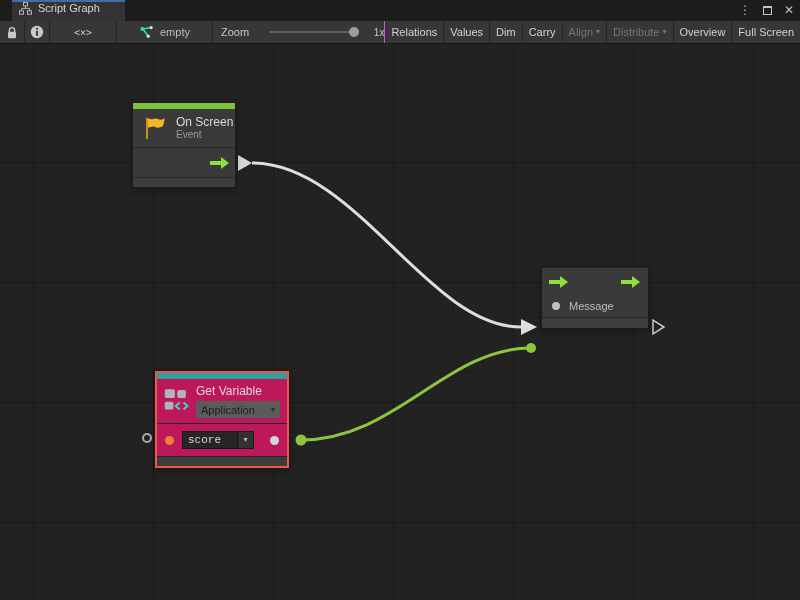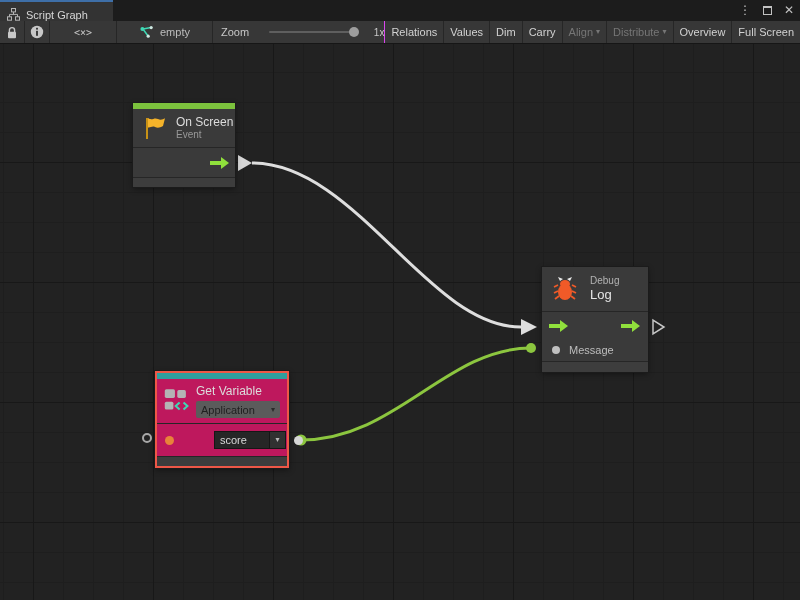--- a/index.html
+++ b/index.html
@@ -2,22 +2,22 @@
 <html><head>
 <meta charset="utf-8">
 <style>
   * { margin:0; padding:0; box-sizing:border-box; }
   body { background:#111; font-family:"Liberation Sans", sans-serif; }
   .stage { position:relative; width:800px; height:600px; overflow:hidden; background:#222222;
            -webkit-user-select:none; user-select:none; }
 
   
   .titlebar { position:absolute; left:0; top:0; width:800px; height:21px; background:#1c1c1c; z-index:5; }
-  .tab { position:absolute; left:0; top:0; width:113px; height:21px; background:#333333;
-         border-top:2px solid #3e6fa8; display:flex; align-items:flex-end; padding-left:7px; gap:6px; }
+  .tab { position:absolute; left:12px; top:0; width:113px; height:21px; background:#333333;
+         border-top:2px solid #3e6fa8; display:flex; align-items:flex-start; padding-left:7px; gap:6px; }
   .tab-label { font-size:11px; color:#d6d6d6; white-space:nowrap; }
   .win-controls { position:absolute; right:6px; top:0; height:21px; display:flex; align-items:center; gap:12px; }
   .wc { color:#c2c2c2; font-size:12px; line-height:21px; cursor:default; }
   .wc-box { width:9px; height:9px; border:1px solid #c2c2c2; border-top-width:2px; display:inline-block; }
 
   
   .toolbar { position:absolute; left:0; top:21px; width:800px; height:23px; background:#373737;
              border-bottom:1px solid #161616; display:flex; align-items:stretch; z-index:5; }
   .tseg { display:flex; align-items:center; justify-content:center; border-right:1px solid #262626; height:100%; }
   .tbtn { font-size:11px; color:#d2d2d2; padding:0 6px; white-space:nowrap; display:flex; align-items:center; gap:3px; }
@@ -77,21 +77,21 @@
   .gv-col { display:flex; flex-direction:column; gap:3px; }
   .gv-dropdown { height:17px; background:#5b5b5b; border-radius:2px; display:flex; align-items:center;
                  padding:0 5px; gap:6px; width:84px; justify-content:space-between; }
   .gv-dropdown .txt { font-size:11px; color:#1f1f1f; white-space:nowrap; }
   .gv-dropdown .caret { color:#2a2a2a; }
   .node-getvar .value-row { height:32px; padding:0 8px; gap:8px; }
   .dot-orange { width:9px; height:9px; background:#e8833a; }
   .dot-white { width:9px; height:9px; background:#d6d6d6; margin-left:auto; }
   .field-group { display:flex; align-items:stretch; height:18px; }
   .var-input { width:56px; height:18px; background:#262626; border:1px solid #161616; color:#d8d8d8;
-               font-size:11px; font-family:Liberation Sans, sans-serif; padding:0 5px; outline:none;margin-left:32px; }
+               font-size:11px; font-family:Liberation Mono, monospace; padding:0 5px; outline:none; }
   .field-drop { width:16px; background:#313131; border:1px solid #161616; border-left:none;
                 display:flex; align-items:center; justify-content:center; color:#b8b8b8; font-size:7px; }
 
   .hollow-circle { position:absolute; left:142px; top:433px; width:10px; height:10px; border-radius:50%;
                    border:2px solid #a8a8a8; z-index:2; }
 </style>
 </head>
 <body>
 
 <div class="stage">
@@ -210,33 +210,20 @@
       <svg width="20" height="14" viewBox="0 0 20 14">
         <rect x="0" y="5" width="11" height="4" fill="#90e03c"></rect>
         <polygon points="11,1 11,13 19,7" fill="#90e03c"></polygon>
       </svg>
     </div>
     <div class="divider"></div>
     <div class="footer"></div>
   </div>
 
   <div class="node node-debug">
-    <div class="header">
-      <svg width="28" height="28" viewBox="0 0 28 28">
-        <path d="M9 6 L7 2 L12 4 Z" fill="#e9e9e9"></path>
-        <path d="M19 6 L21 2 L16 4 Z" fill="#e9e9e9"></path>
-        <path d="M3 12 L7 10 M3 18 L7 16 M4 24 L8 21 M25 12 L21 10 M25 18 L21 16 M24 24 L20 21" stroke="#f05a28" stroke-width="1.8" fill="none"></path>
-        <ellipse cx="14" cy="9" rx="5" ry="4" fill="#f05a28"></ellipse>
-        <ellipse cx="14" cy="17" rx="7" ry="8" fill="#f05a28"></ellipse>
-      </svg>
-      <div>
-        <div class="cat">Debug</div>
-        <div class="ttl">Log</div>
-      </div>
-    </div>
     <div class="divider"></div>
     <div class="flow-row">
       <svg width="20" height="14" viewBox="0 0 20 14">
         <rect x="0" y="5" width="11" height="4" fill="#90e03c"></rect>
         <polygon points="11,1 11,13 19,7" fill="#90e03c"></polygon>
       </svg>
       <svg width="20" height="14" viewBox="0 0 20 14">
         <rect x="0" y="5" width="11" height="4" fill="#90e03c"></rect>
         <polygon points="11,1 11,13 19,7" fill="#90e03c"></polygon>
       </svg>

